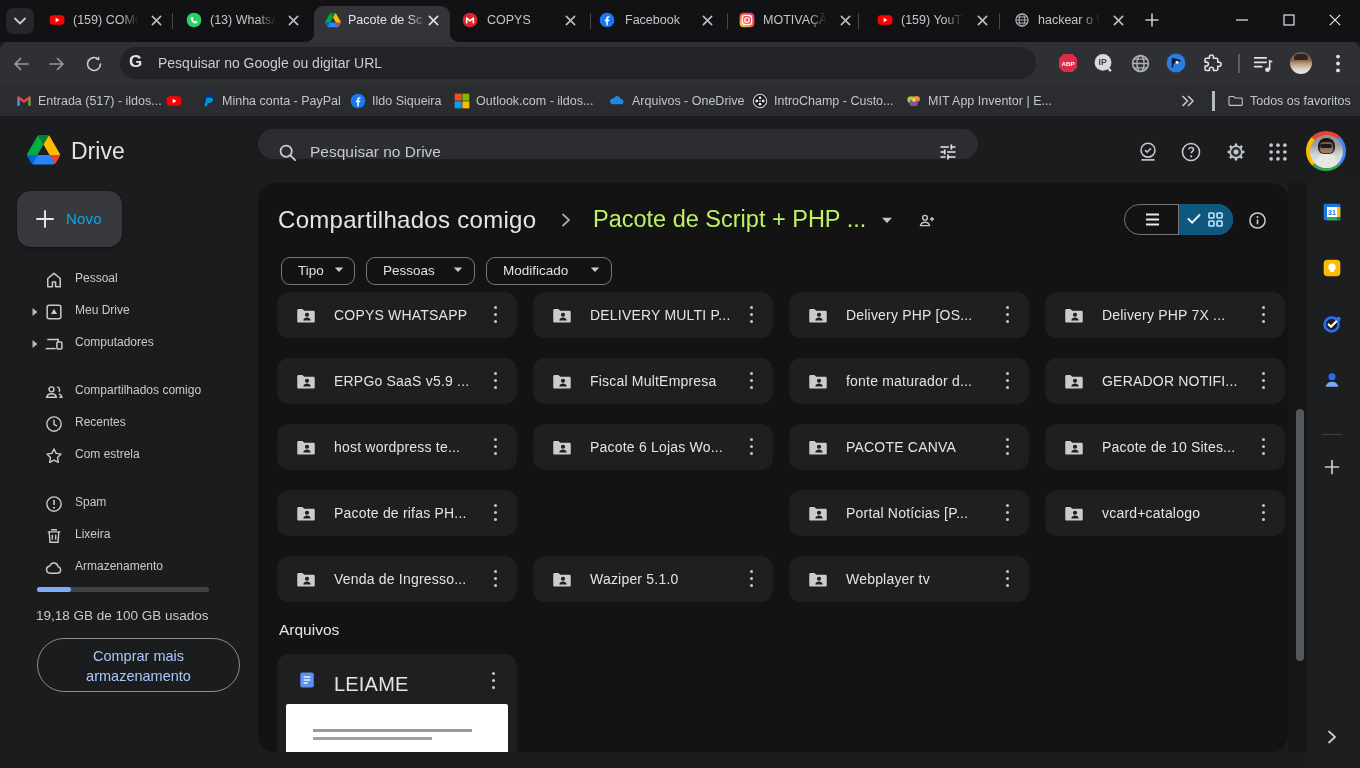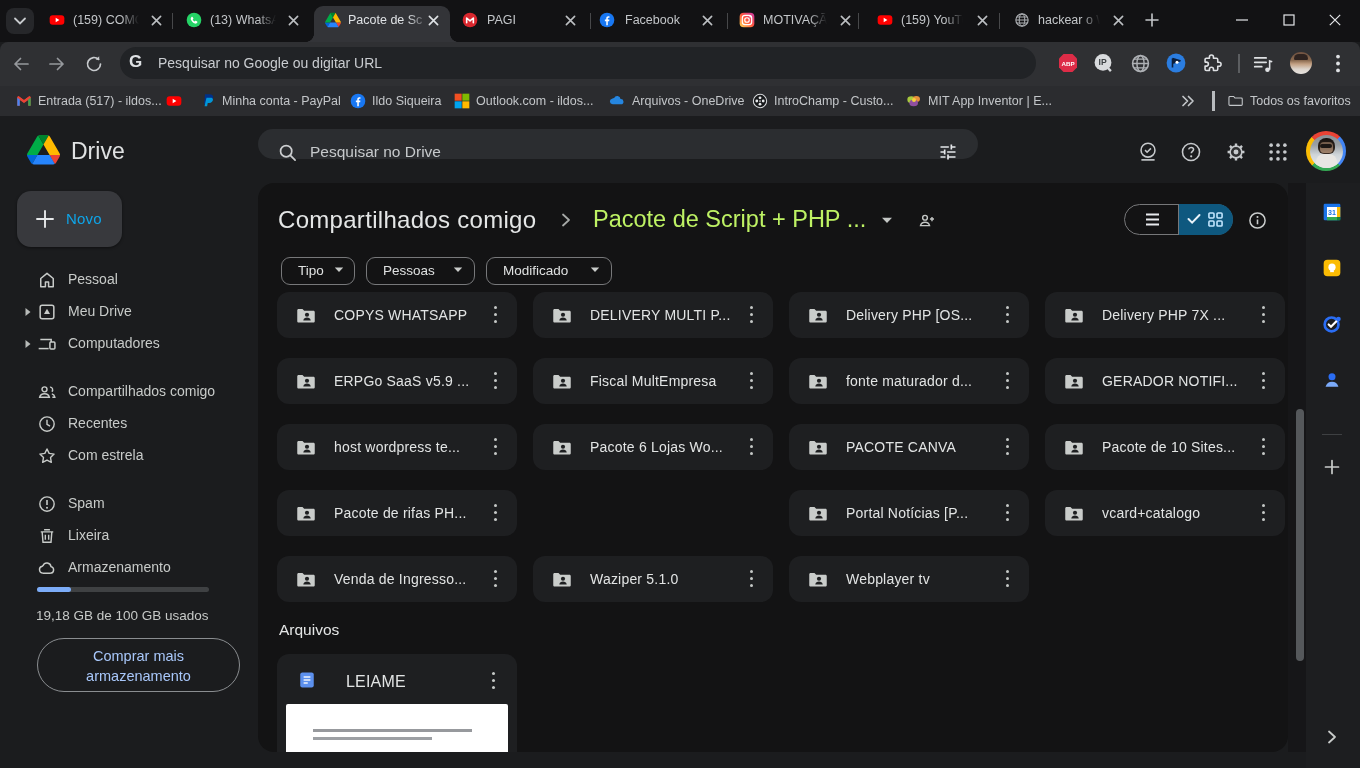--- a/index.html
+++ b/index.html
@@ -15,21 +15,21 @@
 
 #toolbar{position:absolute;left:0;top:42px;width:1360px;height:44px;background:#2f3033;border-radius:8px 8px 0 0}
 #omni{position:absolute;left:120px;top:5px;width:916px;height:32px;border-radius:16px;background:#212326}
 
 #bmbar{position:absolute;left:0;top:86px;width:1360px;height:30px;background:#2b2c2f}
 .bm{position:absolute;top:0;height:30px;font-size:12.5px;color:#c3c6c9;line-height:30px;white-space:nowrap}
 .bmi{position:absolute;top:7px;width:16px;height:16px}
 
 #app{position:absolute;left:0;top:116px;width:1360px;height:652px;background:#1b1c1e}
 #panel{position:absolute;left:258px;top:67px;width:1030px;height:569px;background:#131314;border-radius:16px;overflow:hidden}
-.navrow{position:absolute;left:0;width:258px;height:32px;color:#c8cbc9;font-size:14px}
+.navrow{position:absolute;left:7px;width:258px;height:32px;color:#c8cbc9;font-size:12px}
 .navrow .ic{position:absolute;left:37px;top:6px;width:20px;height:20px}
 .navrow .tx{position:absolute;left:68px;top:7px}
 .navrow .arr{position:absolute;left:24px;top:11px;width:8px;height:10px}
 .tile{position:absolute;width:240px;height:46px;background:#1e1f21;border-radius:12px}
 .tile .fi{position:absolute;left:19px;top:13px;width:20px;height:20px}
 .tile .tt{position:absolute;left:57px;top:15px;font-size:14px;font-weight:500;color:#e2e4e4;letter-spacing:.2px;white-space:nowrap;max-width:150px;overflow:hidden}
 .kebab{position:absolute;width:4px;height:18px}
 .kebab i{position:absolute;left:0;width:3.3px;height:3.3px;border-radius:50%;background:#c5c8c6}
 .kebab i:nth-child(1){top:0}.kebab i:nth-child(2){top:7px}.kebab i:nth-child(3){top:14px}
 .tile .kebab{left:217px;top:14px}
@@ -80,21 +80,21 @@
 <div class="tabtitle" style="left:348px;width:82px;color:#dfe2e5">Pacote de Sc</div>
 <div class="abs" style="left:408px;top:12px;width:22px;height:18px;background:linear-gradient(90deg,rgba(51,52,56,0),#333438 90%)"></div>
 <svg class="tabx" style="left:427px" viewBox="0 0 12 12">
         <path d="M2.2 2.2l7.6 7.6M9.8 2.2l-7.6 7.6" stroke="#dfe2e5" stroke-width="1.5" stroke-linecap="round"></path>
       </svg>
 
 <svg class="tabicon" style="left:462px" viewBox="0 0 24 24">
         <circle cx="12" cy="12" r="11" fill="#d9272e"></circle>
         <path d="M7 16v-7l5 4.2L17 9v7" stroke="#fff" stroke-width="2.4" fill="none" stroke-linecap="round" stroke-linejoin="round"></path>
       </svg>
-<div class="tabtitle" style="left:487px;width:60px">PAGI</div>
+<div class="tabtitle" style="left:487px;width:60px">COPYS</div>
 <svg class="tabx" style="left:564px" viewBox="0 0 12 12">
         <path d="M2.2 2.2l7.6 7.6M9.8 2.2l-7.6 7.6" stroke="#bcbfc2" stroke-width="1.5" stroke-linecap="round"></path>
       </svg>
 <div class="tsep" style="left:590px"></div>
 
 <svg class="tabicon" style="left:599px" viewBox="0 0 24 24">
         <circle cx="12" cy="12" r="11" fill="#1877f2"></circle>
         <path d="M13.2 20v-6.2h2.1l.3-2.4h-2.4V9.8c0-.7.2-1.2 1.2-1.2h1.3V6.4c-.2 0-1-.1-1.8-.1-1.8 0-3 1.1-3 3.1v2h-2.1v2.4h2.1V20z" fill="#fff"></path>
       </svg>
 <div class="tabtitle" style="left:625px;width:62px">Facebook</div>
@@ -720,21 +720,21 @@
             <i></i>
             <i></i>
           </div>
         </div>
 <div class="abs" style="left:21px;top:438px;font-size:15.5px;color:#e4e6e6">Arquivos</div>
 <div class="abs" style="left:19px;top:471px;width:240px;height:98px;background:#1e1f21;border-radius:12px 12px 0 0">
   <svg class="abs" style="left:21px;top:17px" width="18" height="18" viewBox="0 0 24 24">
             <rect x="3" y="2" width="18" height="20" rx="2.8" fill="#5c90ee"></rect>
             <path d="M7.5 8h9M7.5 12h9M7.5 16h5.5" stroke="#eef3fc" stroke-width="1.8"></path>
           </svg>
-  <div class="abs" style="left:69px;top:19px;font-size:16px;font-weight:500;color:#e2e4e4;letter-spacing:.2px">LEIAME</div>
+  <div class="abs" style="left:57px;top:19px;font-size:20px;font-weight:500;color:#e2e4e4;letter-spacing:.2px">LEIAME</div>
   <div class="kebab" style="left:215px;top:18px">
             <i></i>
             <i></i>
             <i></i>
           </div>
   <div class="abs" style="left:9px;top:50px;width:222px;height:48px;background:#fff;border-radius:2px 2px 0 0">
     <div class="abs" style="left:27px;top:25px;width:159px;height:2.6px;background:#97999d"></div>
     <div class="abs" style="left:27px;top:33px;width:119px;height:2.6px;background:#9da0a4"></div>
   </div>
 </div>

